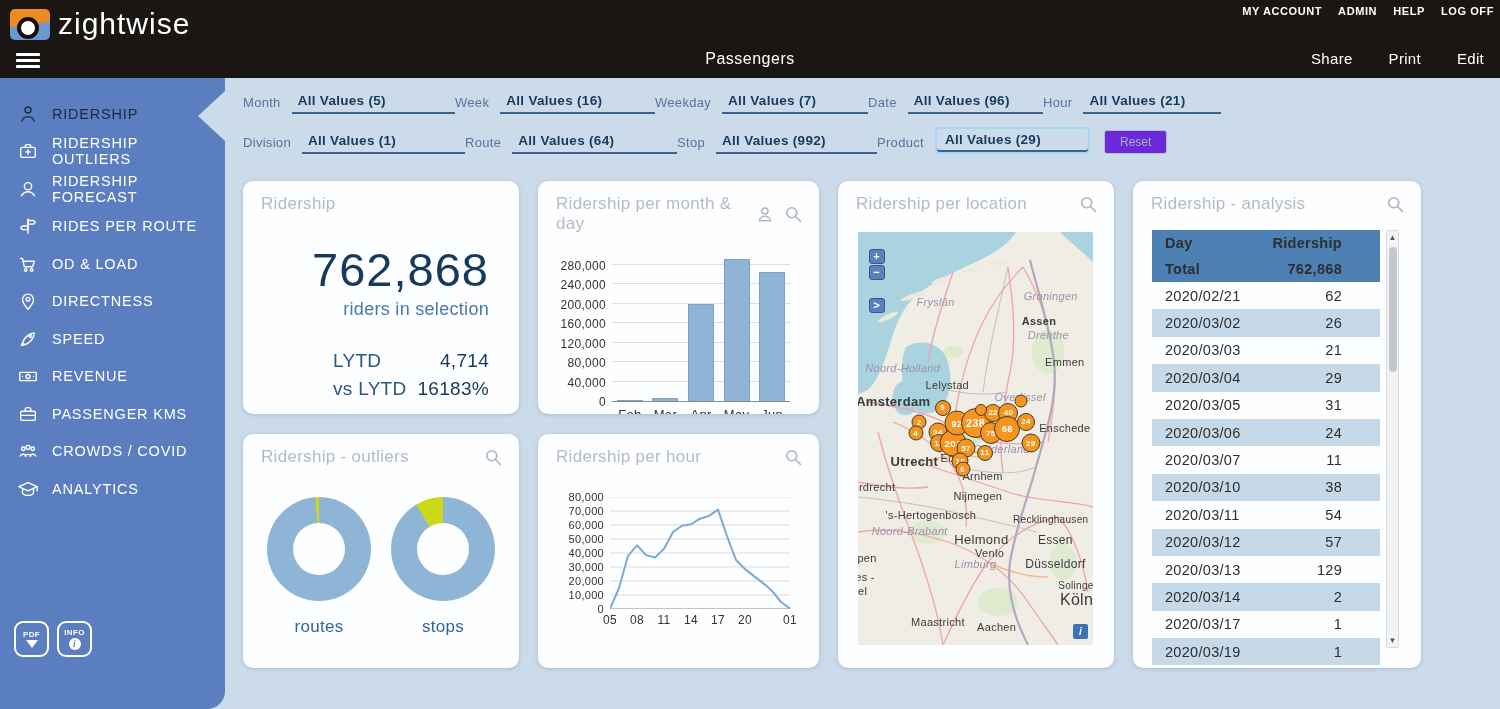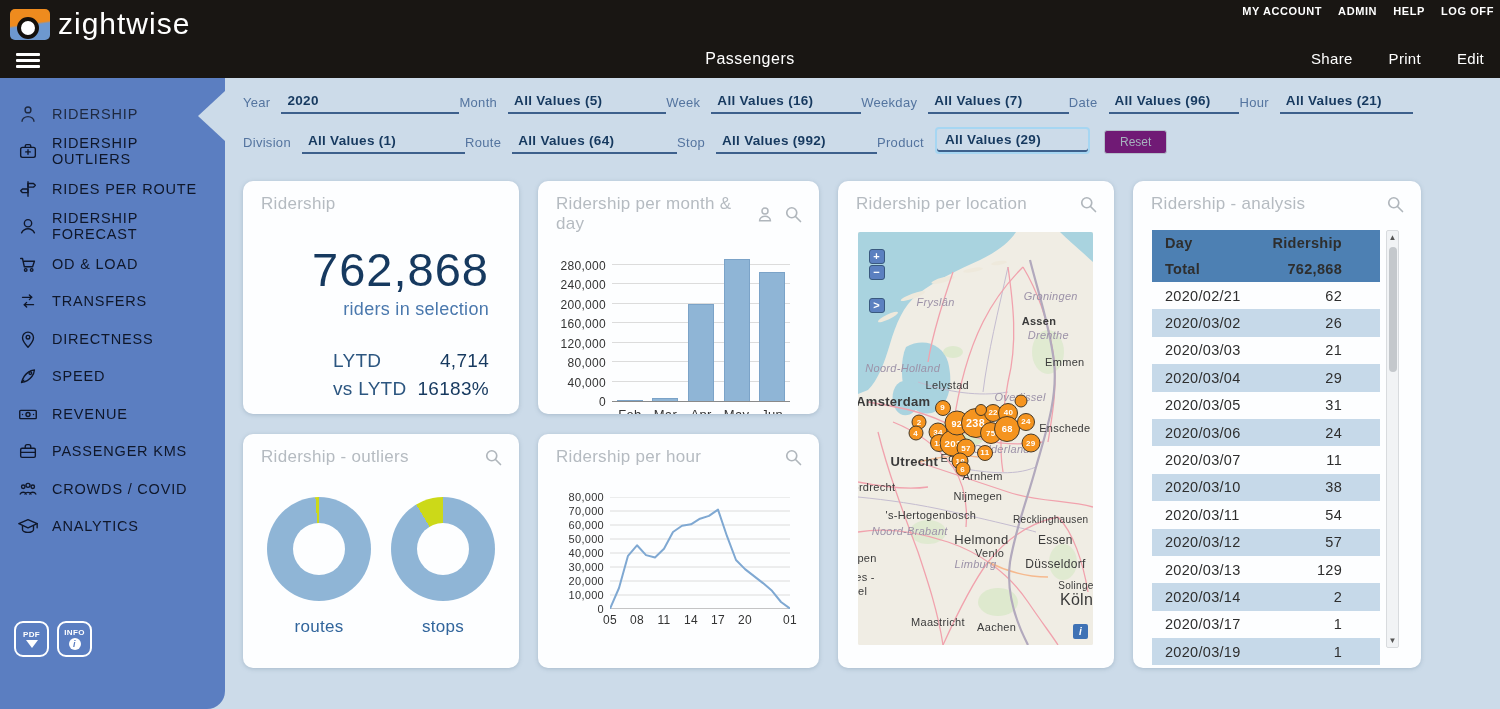--- a/index.html
+++ b/index.html
@@ -17,36 +17,36 @@
   .top-links { position:absolute; right:6px; top:5px; display:flex; gap:16px; }
   .top-links span { color:#fff; font-size:11px; font-weight:bold; letter-spacing:.6px; cursor:pointer; }
   .page-title { position:absolute; left:0; right:0; top:50px; text-align:center; color:#fff; font-size:16px; letter-spacing:.5px; }
   .top-actions { position:absolute; right:16px; top:50px; display:flex; gap:36px; }
   .top-actions span { color:#fff; font-size:15px; cursor:pointer; }
 
   
   .sidebar { position:absolute; left:0; top:78px; width:225px; height:631px; background:#5b7ec1; border-bottom-right-radius:18px; z-index:20; }
   .notch { position:absolute; right:0; top:13px; width:0; height:0; border-top:25px solid transparent; border-bottom:25px solid transparent; border-right:27px solid #ccdbe9; }
   .nav { padding-top:17px; }
-  .nav-item { display:flex; align-items:center; gap:12px; padding:8px 10px 8px 16px; color:#0f172a; font-size:14.5px; letter-spacing:.8px; cursor:pointer; height:37.5px; }
+  .nav-item { display:flex; align-items:center; gap:12px; padding:8px 10px 8px 16px; color:#ffffff; font-size:14.5px; letter-spacing:.8px; cursor:pointer; height:37.5px; }
   .nav-item .nicon { width:24px; height:24px; flex:0 0 24px; display:flex; align-items:center; justify-content:center; }
   .nav-item.active { color:#1e2940; }
   .side-foot { position:absolute; left:14px; bottom:52px; display:flex; gap:8px; }
   .pill-btn { width:35px; height:36px; border:2px solid #fff; border-radius:9px; color:#fff; display:flex; flex-direction:column; align-items:center; justify-content:center; font-size:8px; font-weight:bold; cursor:pointer; gap:1px; }
   .pill-btn .tri { width:0; height:0; border-left:6px solid transparent; border-right:6px solid transparent; border-top:8px solid #fff; }
   .pill-btn .idot { width:12px; height:12px; border-radius:50%; background:#fff; color:#5b7ec1; font-size:9px; font-weight:bold; line-height:12px; text-align:center; font-style:italic; }
 
   
   .filters { position:absolute; left:243px; top:93px; width:1170px; z-index:10; }
   .frow { display:flex; margin-bottom:13px; }
   .filter { display:flex; align-items:flex-end; }
   .flabel { color:#54749f; font-size:13px; padding-right:11px; padding-bottom:4px; white-space:nowrap; }
   .fval { color:#16395f; font-weight:bold; font-size:13.5px; border-bottom:2px solid #3d608c; padding:0 4px 4px 6px; white-space:nowrap; cursor:pointer; }
   .fval.hl { border:2px solid #a6d6f2; border-radius:4px; box-shadow:inset 0 -2px 0 #3d608c; padding:3px 6px 5px 8px; }
-  .reset-btn { background:#701a75; border:1px solid #b3bfca; color:#a6b2bd; font-size:12px; border-radius:3px; padding:4px 15px; cursor:pointer; align-self:flex-end; }
+  .reset-btn { background:#6d28d9; border:1px solid #b3bfca; color:#a6b2bd; font-size:12px; border-radius:3px; padding:4px 15px; cursor:pointer; align-self:flex-end; }
 
   
   .content { position:absolute; left:243px; top:181px; display:grid; grid-template-columns:276px 281px 276px 288px; grid-template-rows:233px 234px; column-gap:19px; row-gap:20px; }
   .card { background:#fdfeff; border-radius:10px; box-shadow:0 1px 4px rgba(100,125,150,.35); position:relative; overflow:hidden; }
   .card.tall { grid-row:span 2; }
   .card-head { display:flex; align-items:center; padding:13px 16px 0 18px; }
   .card-title { color:#b5bbc1; font-size:17px; flex:1; }
   .head-ico { display:flex; gap:8px; color:#b0b6bc; }
   .head-ico svg { cursor:pointer; }
 
@@ -153,54 +153,45 @@
             <rect x="4" y="8" width="16" height="11" rx="2"></rect>
             <path d="M9 8V6.5A1.5 1.5 0 0 1 10.5 5h3A1.5 1.5 0 0 1 15 6.5V8"></path>
             <path d="M12 10.5v5M9.5 13h5"></path>
           </svg>
         </span>
         <span>RIDERSHIP OUTLIERS</span>
       </div>
       <div class="nav-item">
         <span class="nicon">
           <svg width="22" height="22" viewBox="0 0 24 24" fill="none" stroke="currentColor" stroke-width="1.5" stroke-linecap="round" stroke-linejoin="round">
+            <circle cx="12" cy="9" r="4"></circle>
+            <path d="M5 19.5c1.5-3 4-4.5 7-4.5s5.5 1.5 7 4.5"></path>
+          </svg>
+        </span>
+        <span>RIDERSHIP FORECAST</span>
+      </div>
+      <div class="nav-item">
+        <span class="nicon">
+          <svg width="22" height="22" viewBox="0 0 24 24" fill="none" stroke="currentColor" stroke-width="1.5" stroke-linecap="round" stroke-linejoin="round">
             <path d="M12 4v16"></path>
             <path d="M12 6h6l2 2-2 2h-6z"></path>
             <path d="M12 12H6l-2 2 2 2h6z"></path>
           </svg>
         </span>
         <span>RIDES PER ROUTE</span>
       </div>
       <div class="nav-item">
         <span class="nicon">
           <svg width="22" height="22" viewBox="0 0 24 24" fill="none" stroke="currentColor" stroke-width="1.5" stroke-linecap="round" stroke-linejoin="round">
-            <circle cx="12" cy="9" r="4"></circle>
-            <path d="M5 19.5c1.5-3 4-4.5 7-4.5s5.5 1.5 7 4.5"></path>
-          </svg>
-        </span>
-        <span>RIDERSHIP FORECAST</span>
-      </div>
-      <div class="nav-item">
-        <span class="nicon">
-          <svg width="22" height="22" viewBox="0 0 24 24" fill="none" stroke="currentColor" stroke-width="1.5" stroke-linecap="round" stroke-linejoin="round">
             <path d="M4 6h2l2 9h9l2-6H8"></path>
             <circle cx="9.5" cy="18.5" r="1.4"></circle>
             <circle cx="16" cy="18.5" r="1.4"></circle>
           </svg>
         </span>
         <span>OD &amp; LOAD</span>
-      </div>
-      <div class="nav-item">
-        <span class="nicon">
-          <svg width="22" height="22" viewBox="0 0 24 24" fill="none" stroke="currentColor" stroke-width="1.5" stroke-linecap="round" stroke-linejoin="round">
-            <path d="M6 8h10l-2.5-2.5M18 16H8l2.5 2.5"></path>
-            <path d="M16 8l-2.5 2.5M8 16l2.5-2.5"></path>
-          </svg>
-        </span>
-        <span>TRANSFERS</span>
       </div>
       <div class="nav-item">
         <span class="nicon">
           <svg width="22" height="22" viewBox="0 0 24 24" fill="none" stroke="currentColor" stroke-width="1.5" stroke-linecap="round" stroke-linejoin="round">
             <path d="M12 21c-4-4.5-6-7.7-6-10.5a6 6 0 1 1 12 0C18 13.3 16 16.5 12 21z"></path>
             <circle cx="12" cy="10" r="2"></circle>
           </svg>
         </span>
         <span>DIRECTNESS</span>
       </div>
@@ -262,24 +253,20 @@
       </div>
       <div class="pill-btn">
         <span>INFO</span>
         <span class="idot">i</span>
       </div>
     </div>
 </div>
 
 <div class="filters">
   <div class="frow" id="frow1">
-      <div class="filter" style="width: 222px;">
-        <span class="flabel">Year</span>
-        <span class="fval" style="flex: 1 1 0%;">2020</span>
-      </div>
       <div class="filter" style="width: 212px;">
         <span class="flabel">Month</span>
         <span class="fval" style="flex: 1 1 0%;">All Values (5)</span>
       </div>
       <div class="filter" style="width: 200px;">
         <span class="flabel">Week</span>
         <span class="fval" style="flex: 1 1 0%;">All Values (16)</span>
       </div>
       <div class="filter" style="width: 213px;">
         <span class="flabel">Weekday</span>

